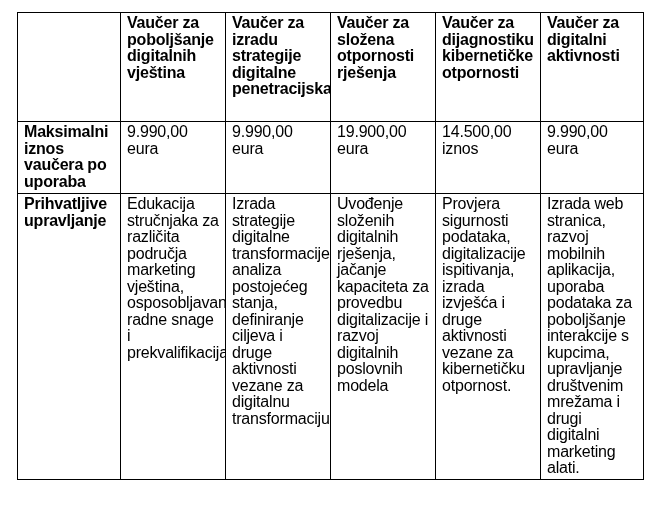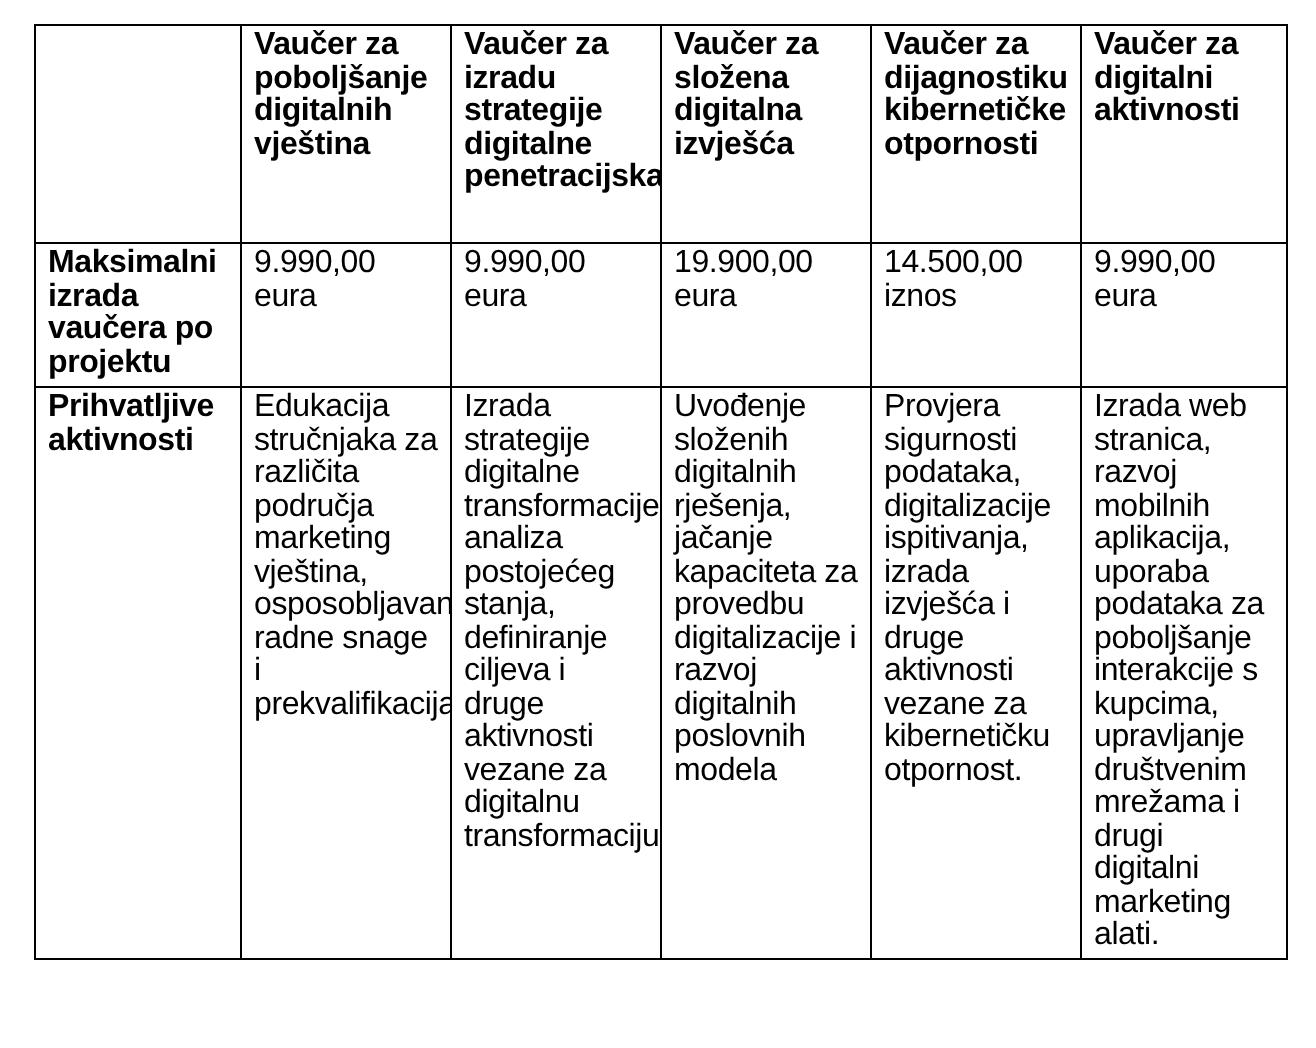--- a/index.html
+++ b/index.html
@@ -50,34 +50,34 @@
     <col style="width:105px">
     <col style="width:105px">
     <col style="width:105px">
     <col style="width:103px">
   </colgroup>
   <tbody>
     <tr class="r-head">
       <td></td>
       <td class="bold">Vaučer za poboljšanje digitalnih vještina</td>
       <td class="bold">Vaučer za izradu strategije digitalne penetracijska</td>
-      <td class="bold">Vaučer za složena digitalna izvješća</td>
+      <td class="bold">Vaučer za složena otpornosti rješenja</td>
       <td class="bold">Vaučer za dijagnostiku kibernetičke otpornosti</td>
       <td class="bold">Vaučer za digitalni aktivnosti</td>
     </tr>
     <tr class="r-max">
-      <td class="bold">Maksimalni izrada vaučera po projektu</td>
+      <td class="bold">Maksimalni iznos vaučera po uporaba</td>
       <td>9.990,00 eura</td>
       <td>9.990,00 eura</td>
       <td>19.900,00 eura</td>
       <td>14.500,00 iznos</td>
       <td>9.990,00 eura</td>
     </tr>
     <tr class="r-activ">
-      <td class="bold">Prihvatljive aktivnosti</td>
+      <td class="bold">Prihvatljive upravljanje</td>
       <td>Edukacija stručnjaka za različita područja marketing vještina, osposobljavanje radne snage i prekvalifikacija</td>
       <td>Izrada strategije digitalne transformacije, analiza postojećeg stanja, definiranje ciljeva i druge aktivnosti vezane za digitalnu transformaciju</td>
       <td>Uvođenje složenih digitalnih rješenja, jačanje kapaciteta za provedbu digitalizacije i razvoj digitalnih poslovnih modela</td>
       <td>Provjera sigurnosti podataka, digitalizacije ispitivanja, izrada izvješća i druge aktivnosti vezane za kibernetičku otpornost.</td>
       <td>Izrada web stranica, razvoj mobilnih aplikacija, uporaba podataka za poboljšanje interakcije s kupcima, upravljanje društvenim mrežama i drugi digitalni marketing alati.</td>
     </tr>
   </tbody>
 </table>
 
 </body></html>

